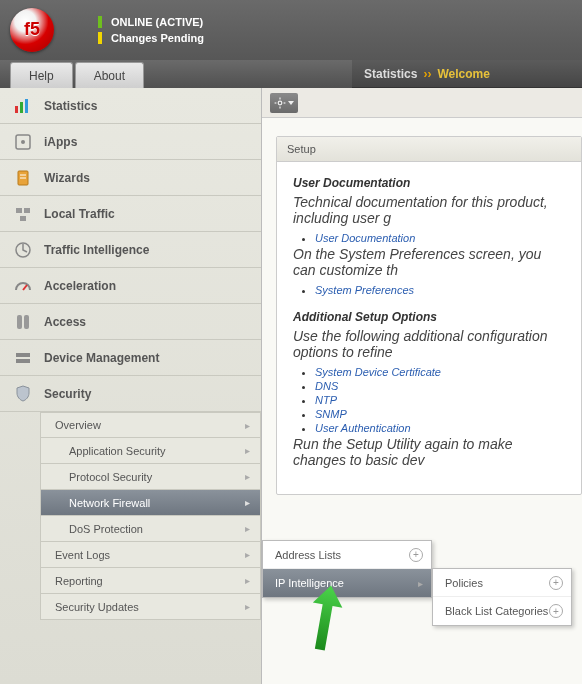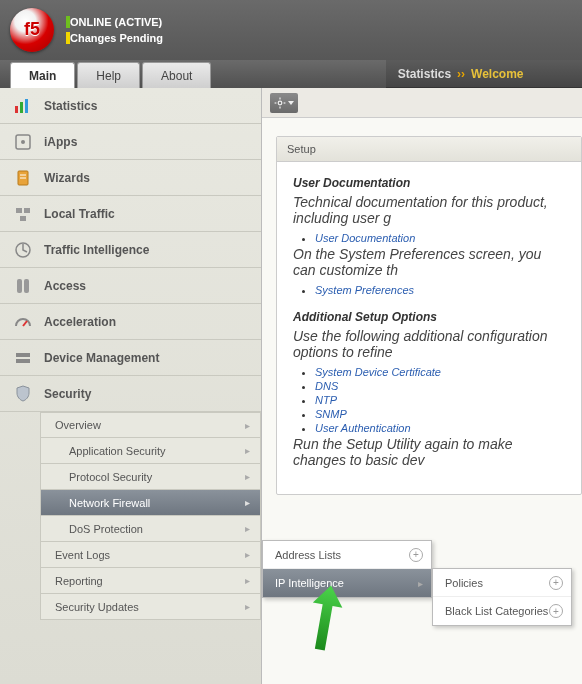--- a/index.html
+++ b/index.html
@@ -2,21 +2,21 @@
 <html><head>
 <meta charset="utf-8">
 <style>
   * { box-sizing: border-box; margin: 0; padding: 0; font-family: Arial, Helvetica, sans-serif; }
   body { width: 582px; height: 684px; overflow: hidden; background: #d8d8d0; position: relative; }
 
   .header-bar { height: 60px; background: linear-gradient(#6a6a6a,#575757); display: flex; align-items: center; padding: 0 10px; gap: 12px; }
   .logo { width: 44px; height: 44px; border-radius: 50%; background: radial-gradient(circle at 35% 30%, #fff 0%, #f2f2f2 25%, #d70000 55%, #a60000 100%); box-shadow: 0 1px 3px rgba(0,0,0,.5); position: relative; }
   .logo::after{content:"f5"; position:absolute; left:50%; top:50%; transform:translate(-50%,-52%); font-weight:bold; font-size:18px; color:#c00; text-shadow:0 1px 0 #fff;}
   .status-lines { display:flex; flex-direction:column; gap:4px; font-size:11px; font-weight:bold; color:#fff; }
-  .status-line { display:flex; align-items:center; gap:0; }
+  .status-line { display:flex; align-items:center; gap:9px;margin-left:32px; }
   .status-bar { width:4px; height:12px; }
   .green { background:#6fbf1e; }
   .yellow { background:#f2d600; }
 
   .tab-row { height:28px; display:flex; align-items:flex-end; background:linear-gradient(#6a6a6a,#505050); }
   .tab-left { display:flex; margin-left:10px; }
   .tab { font-size:12px; padding:6px 18px 5px; color:#444; background:linear-gradient(#eaeaea,#cfcfcf); border:1px solid #999; border-bottom:none; border-radius:3px 3px 0 0; margin-right:2px; cursor:pointer; }
   .tab.active { background:#fff; font-weight:bold; color:#333; }
   .tab-spacer { flex:1; }
   .breadcrumb-bar { background:linear-gradient(#5b5b5b,#454545); color:#ccc; font-size:12px; font-weight:bold; padding:6px 12px; height:28px; display:flex; align-items:center; border-bottom:1px solid #333; }
@@ -78,21 +78,20 @@
       </div>
     <div class="status-line">
         <span class="status-bar yellow"></span>
         <span>Changes Pending</span>
       </div>
   </div>
 </div>
 
 <div class="tab-row">
   <div class="tab-left">
-    <div class="tab active">Main</div>
     <div class="tab">Help</div>
     <div class="tab">About</div>
   </div>
   <div class="tab-spacer"></div>
   <div class="breadcrumb-bar" style="flex:1;">
     <span class="bc-root">Statistics</span>
     <span class="bc-sep">››</span>
     <span class="bc-current">Welcome</span>
   </div>
 </div>
@@ -143,34 +142,34 @@
           <svg width="20" height="20" viewBox="0 0 20 20">
             <circle cx="10" cy="10" r="7" fill="none" stroke="#888" stroke-width="1.5"></circle>
             <path d="M10 4v6l4 2" stroke="#888" stroke-width="1.5" fill="none"></path>
           </svg>
         </span>
         <span>Traffic Intelligence</span>
       </div>
     <div class="nav-item">
         <span class="icon">
           <svg width="20" height="20" viewBox="0 0 20 20">
+            <path d="M3 14a7 7 0 0 1 14 0" fill="none" stroke="#888" stroke-width="2"></path>
+            <line x1="10" y1="14" x2="14" y2="9" stroke="#d33" stroke-width="2"></line>
+          </svg>
+        </span>
+        <span>Acceleration</span>
+      </div>
+    <div class="nav-item">
+        <span class="icon">
+          <svg width="20" height="20" viewBox="0 0 20 20">
             <rect x="4" y="3" width="5" height="14" rx="2" fill="#999"></rect>
             <rect x="11" y="3" width="5" height="14" rx="2" fill="#999"></rect>
           </svg>
         </span>
         <span>Access</span>
-      </div>
-    <div class="nav-item">
-        <span class="icon">
-          <svg width="20" height="20" viewBox="0 0 20 20">
-            <path d="M3 14a7 7 0 0 1 14 0" fill="none" stroke="#888" stroke-width="2"></path>
-            <line x1="10" y1="14" x2="14" y2="9" stroke="#d33" stroke-width="2"></line>
-          </svg>
-        </span>
-        <span>Acceleration</span>
       </div>
     <div class="nav-item">
         <span class="icon">
           <svg width="20" height="20" viewBox="0 0 20 20">
             <rect x="3" y="5" width="14" height="4" fill="#888"></rect>
             <rect x="3" y="11" width="14" height="4" fill="#888"></rect>
           </svg>
         </span>
         <span>Device Management</span>
       </div>

